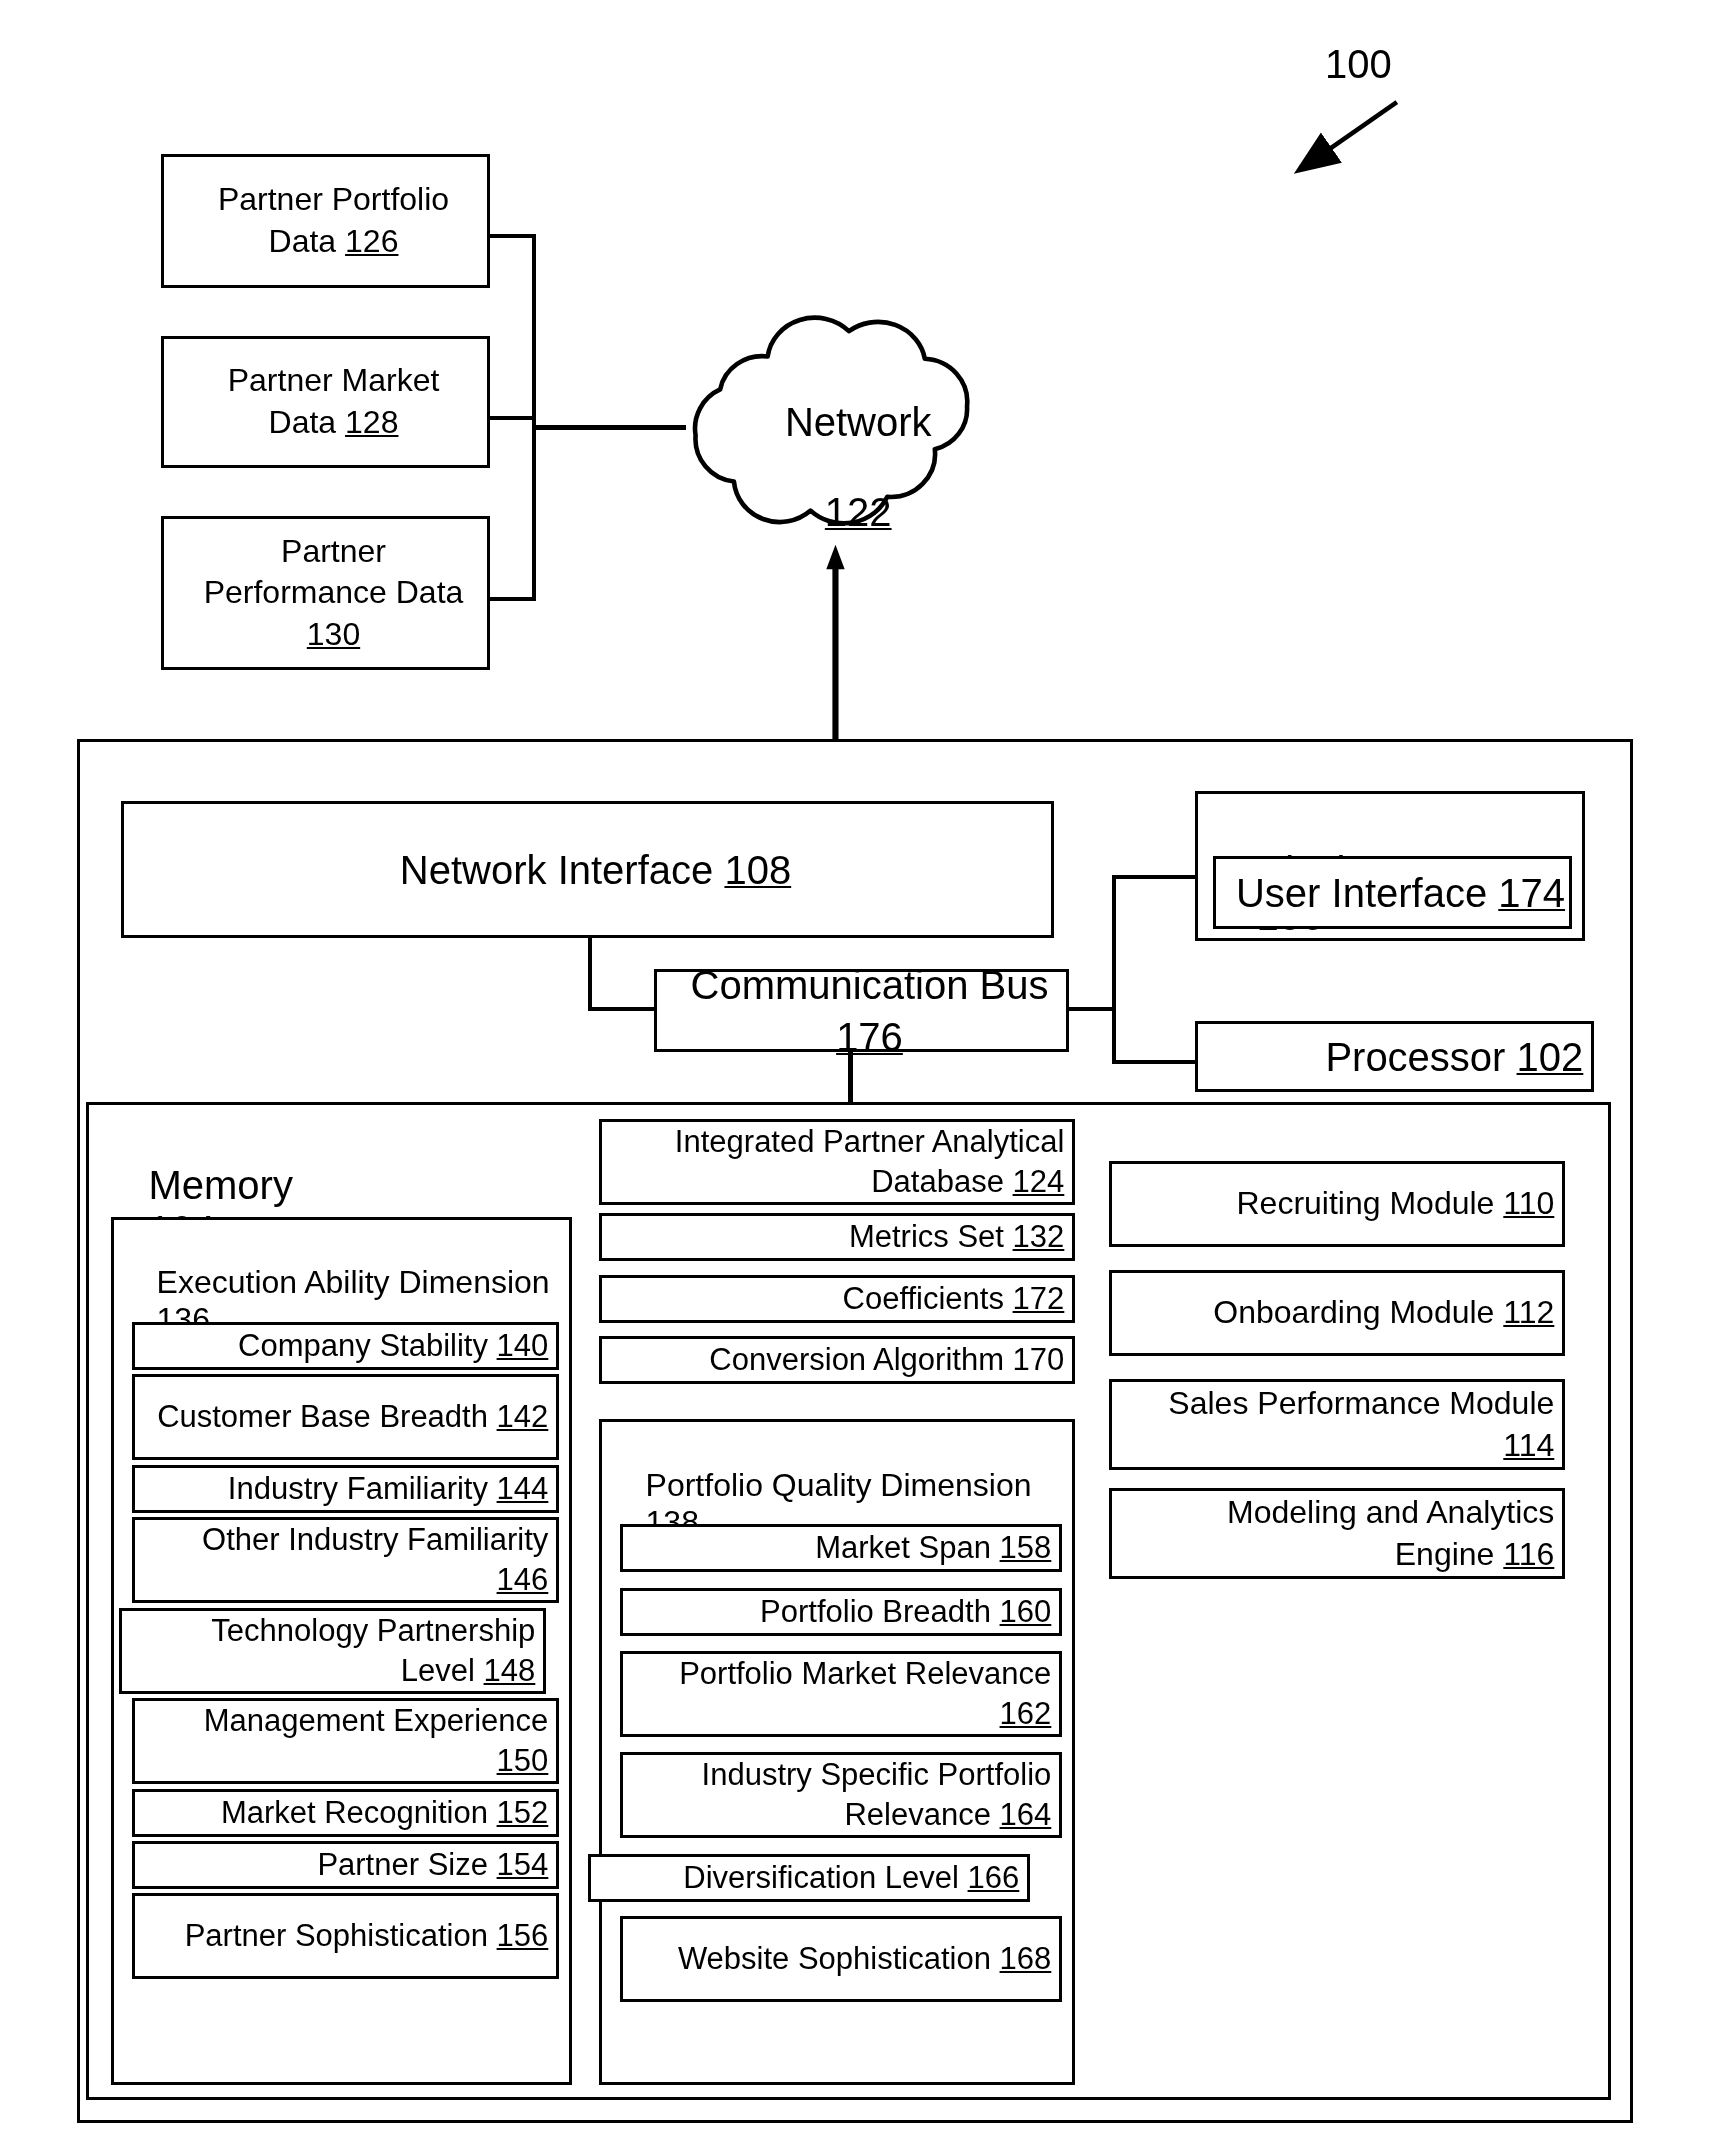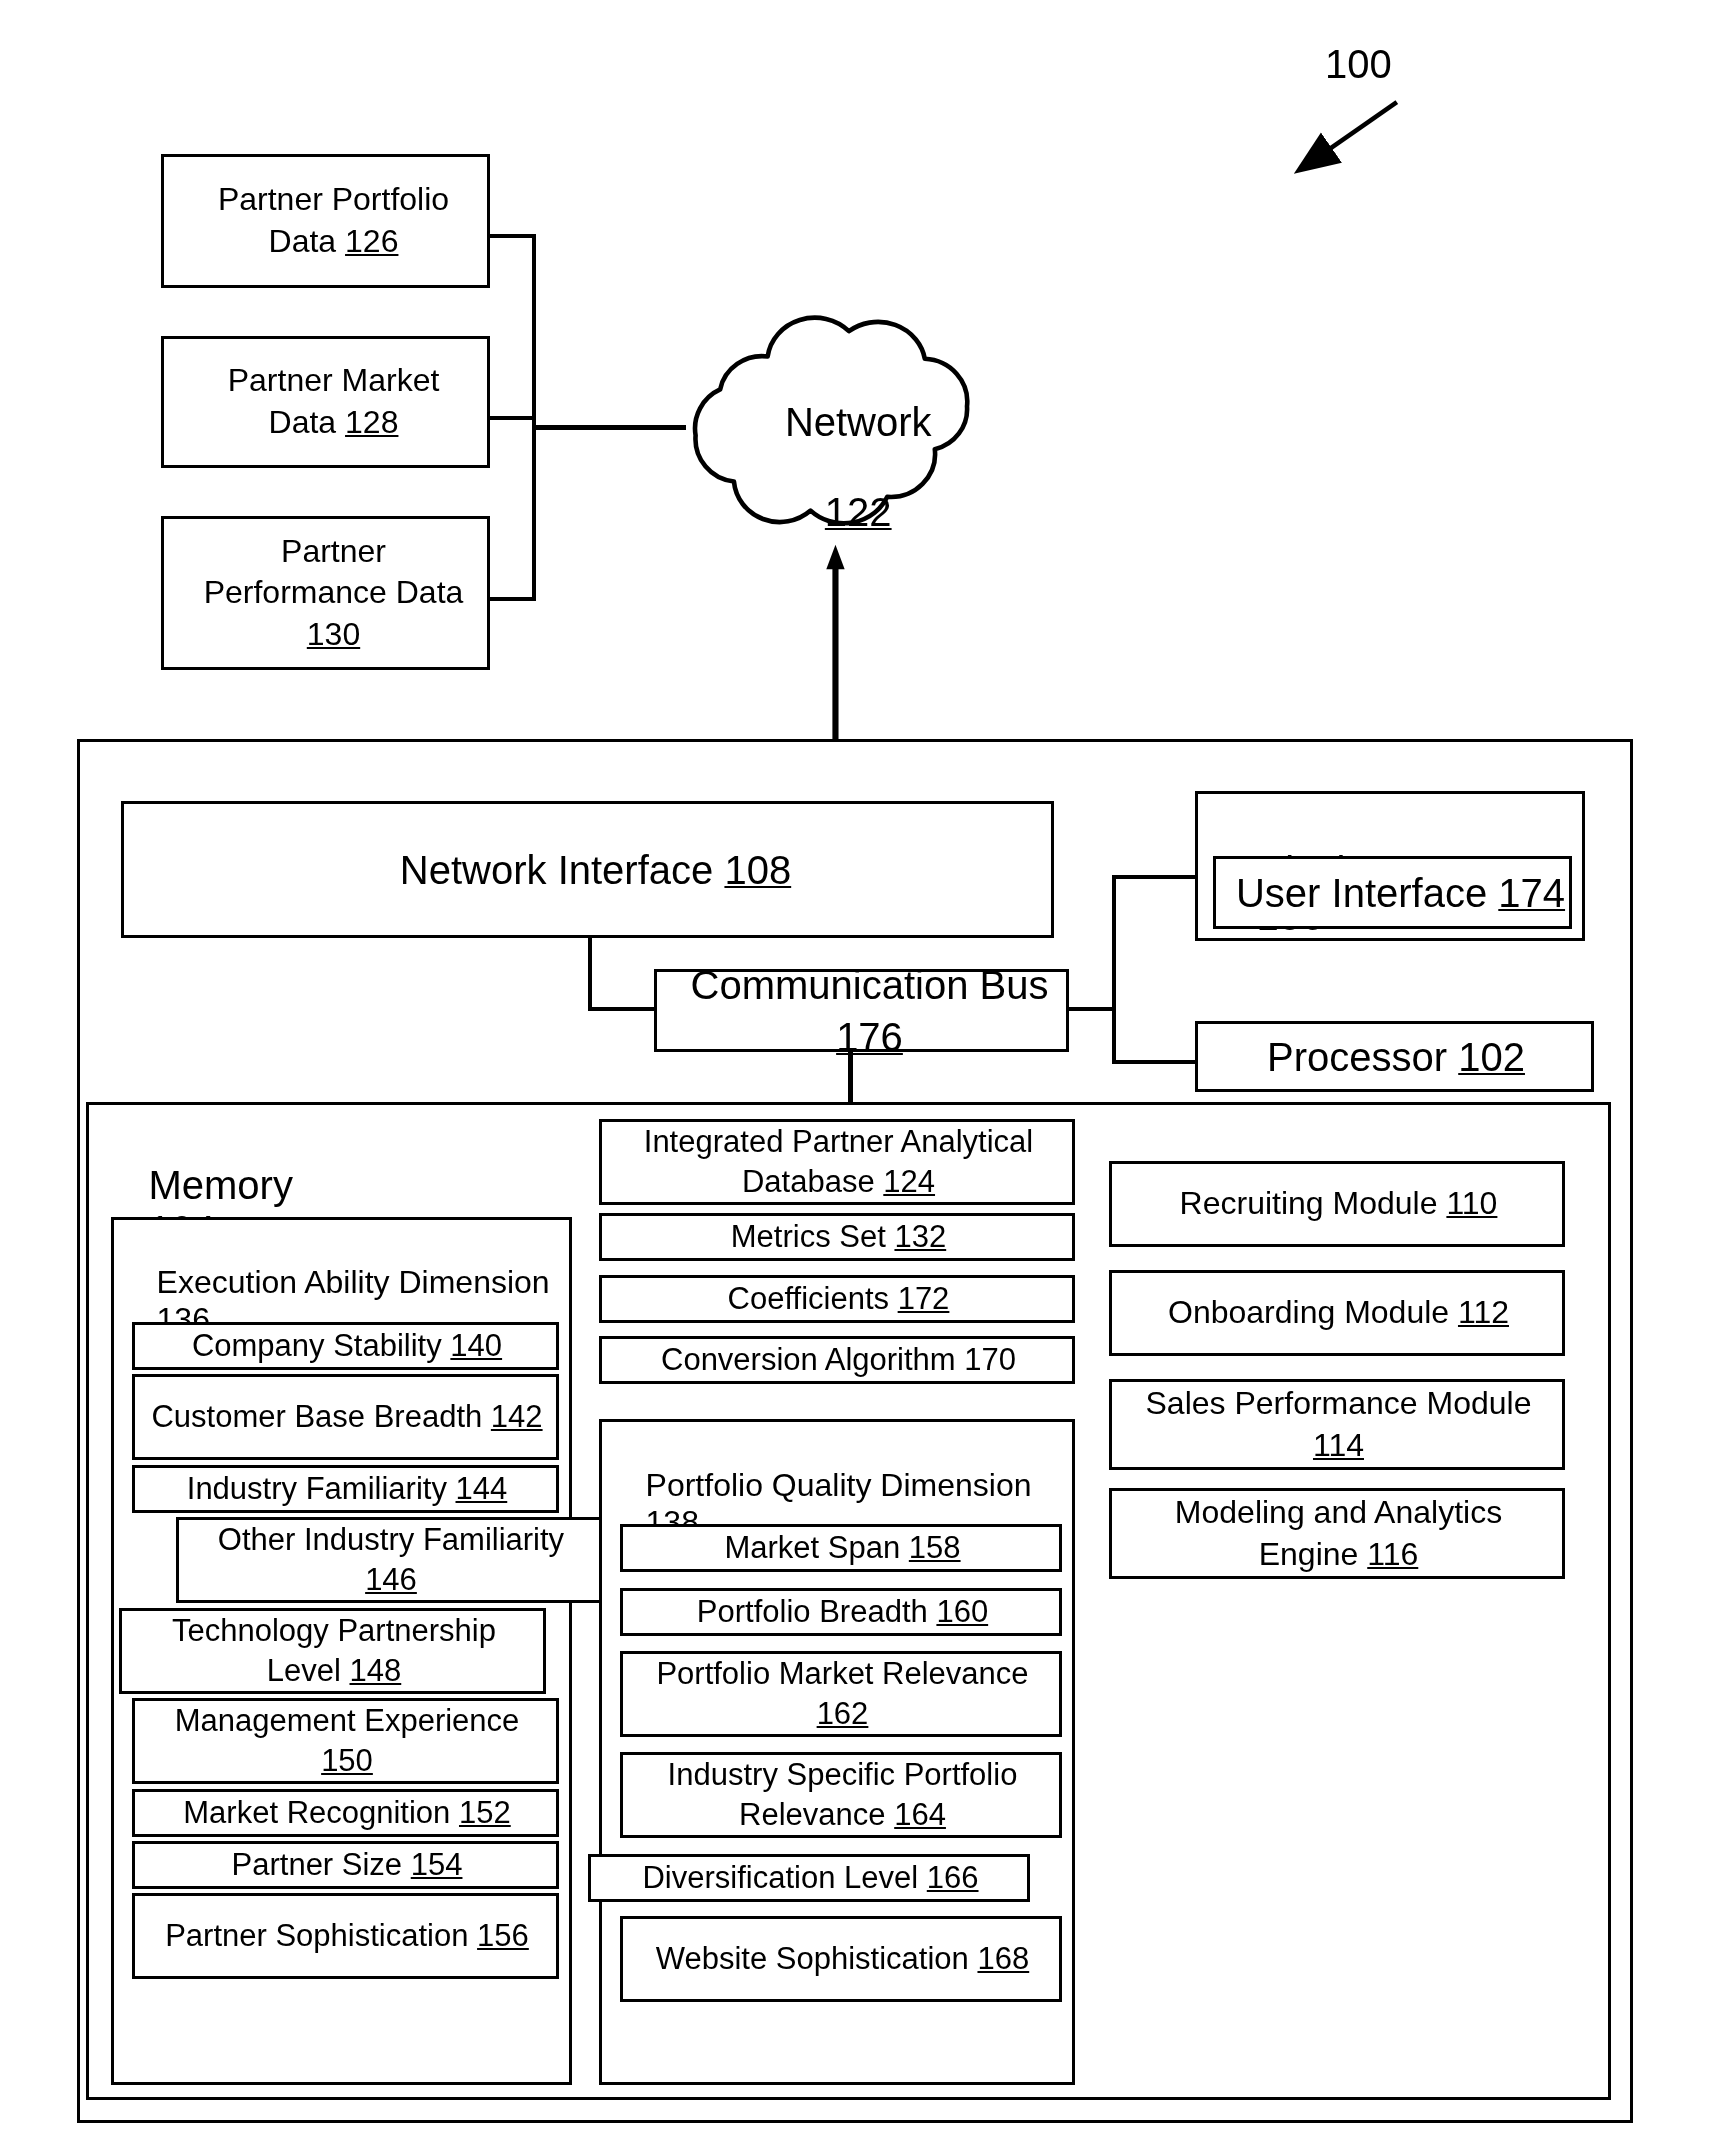--- a/index.html
+++ b/index.html
@@ -21,21 +21,21 @@
     position: absolute;
     box-sizing: border-box;
     border: 3.8px solid #000;
     background: #fff;
     display: flex;
     align-items: center;
     line-height: 1.30;
   }
   .box.thin { border-width: 3.1px; }
   .box.center { justify-content: flex-end; text-align: center; padding-left: 16px; }
-  .box.left { justify-content: flex-start; text-align: center; }
+  .box.left { justify-content: flex-start; text-align: right; }
   .box .txt { display: block; width: 100%; }
   .box.left .txt { padding-left: 10.7px; padding-right: 7.7px; }
 
   .container {
     position: absolute;
     box-sizing: border-box;
     border: 3.8px solid #000;
     background: #fff;
   }
   .plain {
@@ -201,21 +201,21 @@
     </span>
   </div>
 
   <div class="box left thin f40" style="left:132px; top:1465px; width:427px; height:48px;">
     <span class="txt">
       <span>Industry Familiarity</span>
       <u>144</u>
     </span>
   </div>
 
-  <div class="box left thin f40" style="left:132px; top:1517px; width:427px; height:86px;margin-left:44px;">
+  <div class="box left thin f40" style="left:132px; top:1517px; width:427px; height:86px;">
     <span class="txt">
       <span>Other Industry Familiarity</span>
       <u>146</u>
     </span>
   </div>
 
   <div class="box left thin f40" style="left:119px; top:1608px; width:427px; height:86px;">
     <span class="txt">
       <span>Technology Partnership Level</span>
       <u>148</u>

